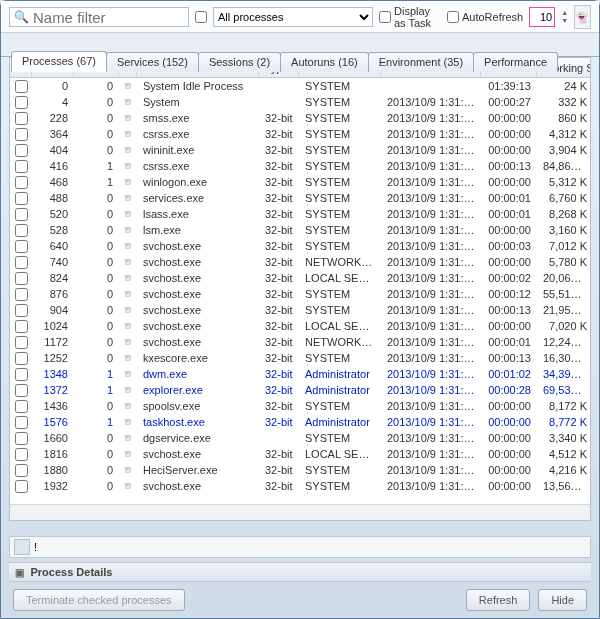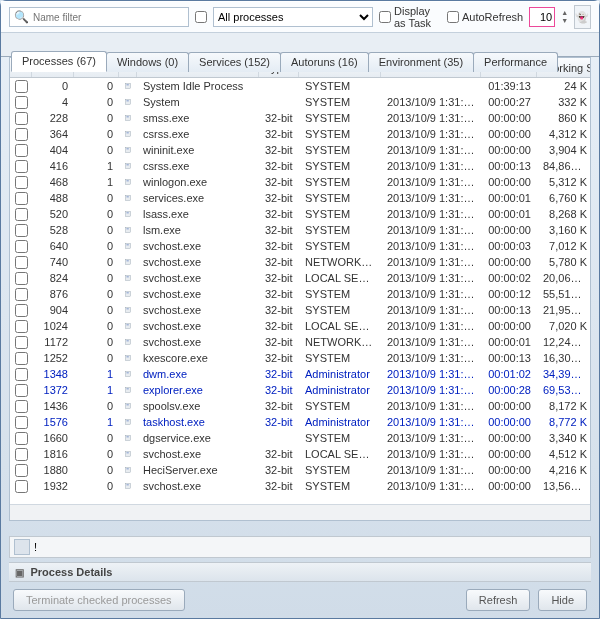--- a/index.html
+++ b/index.html
@@ -7,21 +7,21 @@
 .window { width: 600px; height: 619px; background: linear-gradient(to bottom, #e8f0f8, #d0dce8); border: 1px solid #5a7aa0; border-radius: 6px 6px 0 0; display: flex; flex-direction: column; }
 .titlebar { height: 28px; background: linear-gradient(to bottom, #f0f6fc, #d8e6f2); display: flex; align-items: center; padding: 0 6px; border-radius: 6px 6px 0 0; }
 .titlebar-title { font-weight: bold; color: #444; flex: 0 0 auto; white-space: nowrap; overflow: hidden; }
 .titlebar-dd { display:inline-block; margin-left:4px; color:#666; font-size:9px;}
 .titlebar-status { color: #444; margin-left: 60px; font-size: 12px; flex:1; }
 .winbtns { display: flex; gap: 2px; margin-left: auto; }
 .winbtn { width: 28px; height: 18px; background: linear-gradient(to bottom,#f4f8fc,#d0dce8); border: 1px solid #8aa0b8; border-radius: 3px; display: flex; align-items: center; justify-content: center; font-size: 10px; color: #444; cursor: pointer; }
 .winbtn.close { background: linear-gradient(to bottom,#f08080,#d05050); color:#fff; width:44px; }
 .toolbar { height: 32px; background: #fafcfe; border-top:1px solid #fff; border-bottom:1px solid #c4d0dc; display: flex; align-items:center; padding: 0 8px; gap:6px; }
 .search { display:flex; align-items:center; border:1px solid #b0c0d0; background:#fff; height:20px; padding:0 4px; flex:0 0 180px;}
-.search input { border:none; outline:none; font-size:10px; width:140px; background:transparent;}
+.search input { border:none; outline:none; font-size:15px; width:140px; background:transparent;}
 .search-icon { font-size:12px; color:#888; margin-right:4px;}
 .proc-filter { height:20px; border:1px solid #b0c0d0; background:#fff; font-size:11px; flex:0 0 160px; }
 .chk { display:flex; align-items:center; gap:3px; font-size:11px; color:#333;}
 .chk input { width:12px; height:12px;}
 .spin { width:26px; height:20px; border:1px solid #ec4899; text-align:right; font-size:11px; padding-right:2px;}
 .ghost { width:24px; height:24px; display:flex; align-items:center; justify-content:center; border:1px solid #c0c8d0; background:#f0f4f8; cursor:pointer;}
 .tabstrip { height: 24px; display:flex; align-items:flex-end; padding: 0 10px; gap:0; background:#e8eef4; border-bottom:1px solid #9aaabb; }
 .tab { padding:3px 10px 4px; background:linear-gradient(to bottom,#f6f9fc,#e4ecf4); border:1px solid #9aaabb; border-bottom:none; border-radius:3px 3px 0 0; font-size:11px; color:#333; cursor:pointer; margin-right:-1px; position:relative; top:16px;}
 .tab.active { background:#fff; font-weight:normal; z-index:2; border-bottom:1px solid #fff;}
 .grid-wrap { flex:1; background:#fff; margin:0 8px 15px; border:1px solid #b0c0d0; display:flex; flex-direction:column; overflow:hidden;}
@@ -81,22 +81,22 @@
       <span>▲</span>
       <span>▼</span>
     </div>
     <div class="ghost">
         <span>👻</span>
       </div>
   </div>
 
   <div class="tabstrip" id="tabstrip">
       <div class="tab active">Processes (67)</div>
-      <div class="tab">Windows (0)</div>
       <div class="tab">Services (152)</div>
+      <div class="tab">Sessions (2)</div>
       <div class="tab">Autoruns (16)</div>
       <div class="tab">Environment (35)</div>
       <div class="tab">Performance</div>
     </div>
 
   <div class="grid-wrap">
     <div class="grid-head">
       <div class="c-chk"></div>
       <div class="c-pid">PID</div>
       <div class="c-sess">Session</div>

